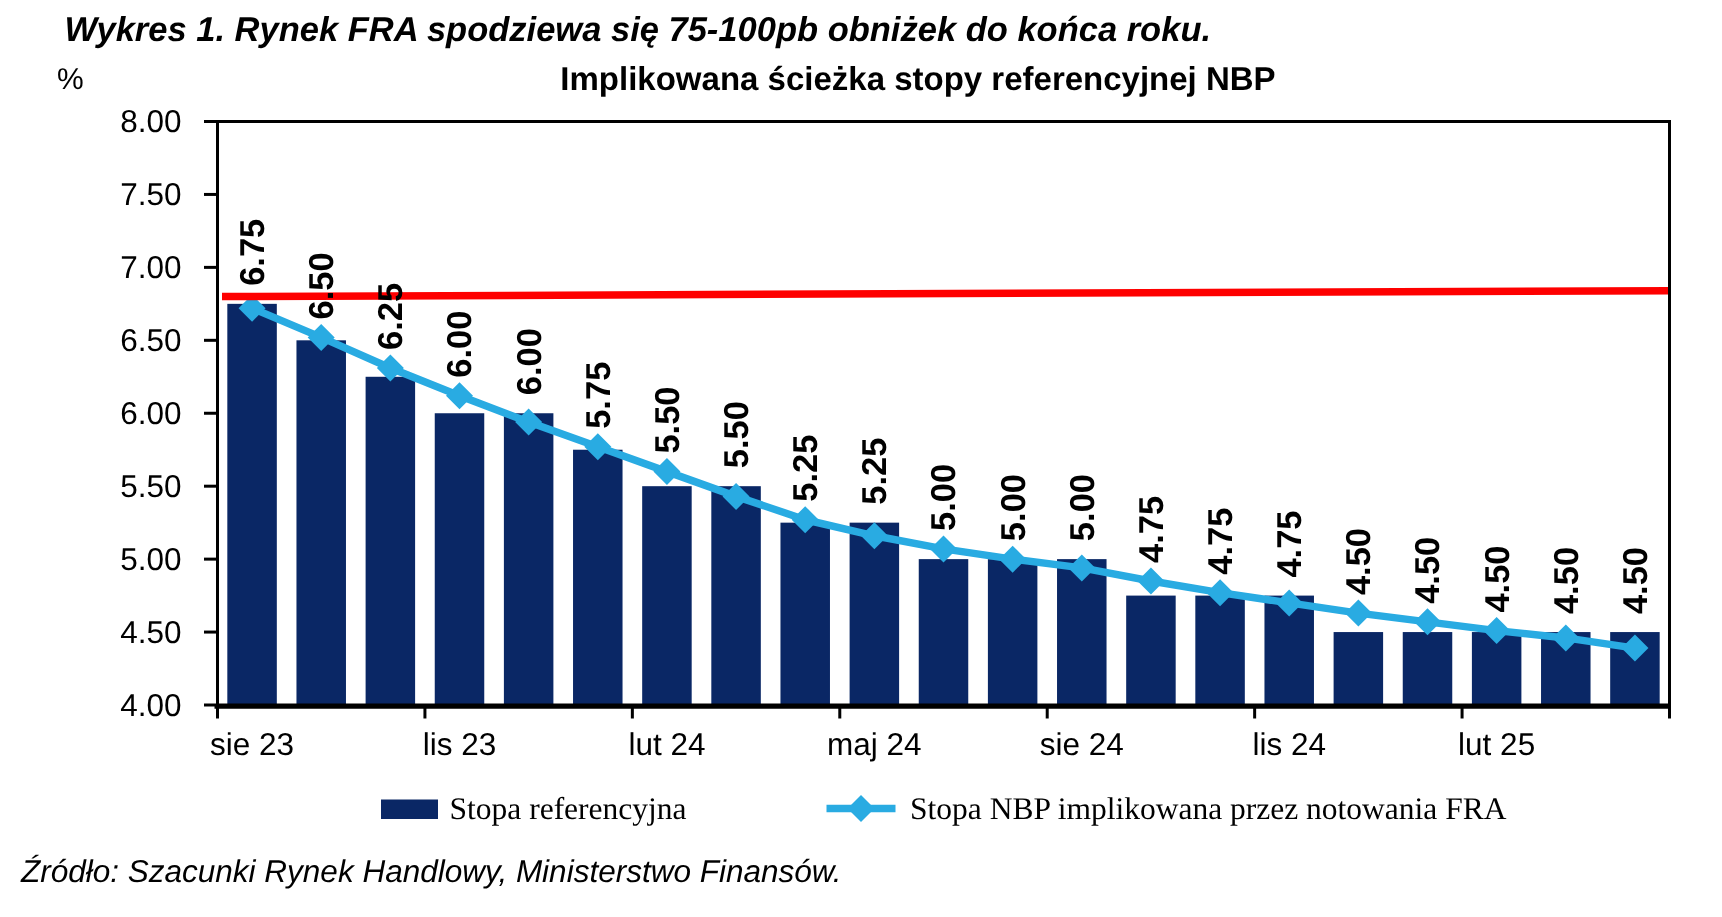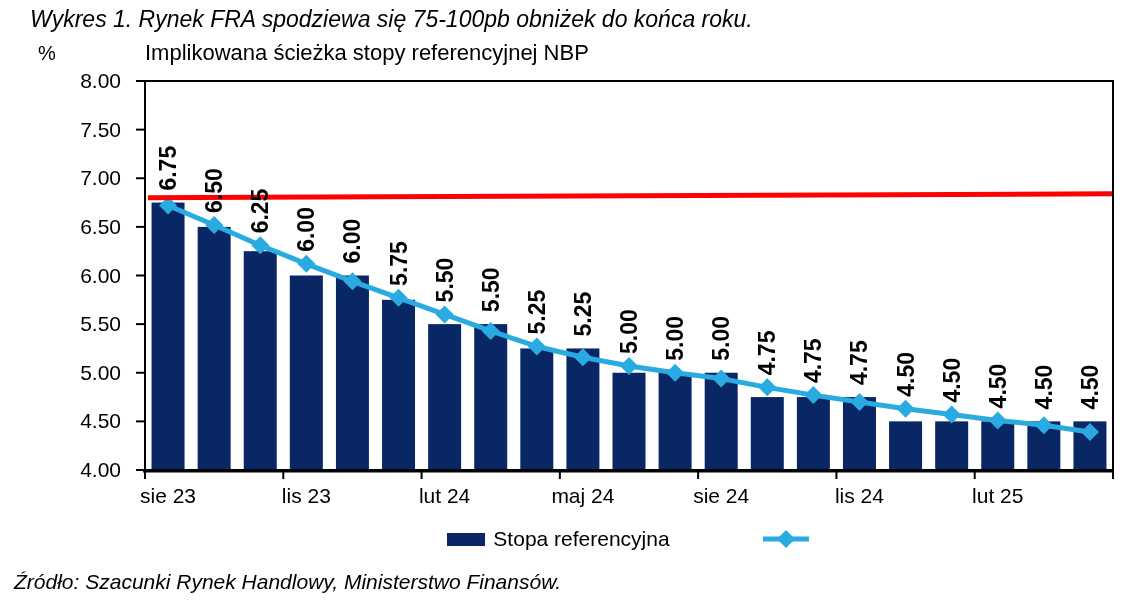--- a/index.html
+++ b/index.html
@@ -1,33 +1,33 @@
 <!DOCTYPE html>
 <html><head>
 <meta charset="utf-8">
 <style>
   html,body{margin:0;padding:0;background:#ffffff;}
   body{
     width:1148px;height:611px;position:relative;overflow:hidden;
     font-family:"Liberation Sans",sans-serif;color:#000;
   }
   .heading{
-    position:absolute;left:30px;top:6px;width:1100px;
-    font-size:23px;font-weight:normal;font-style:italic;
+    position:absolute;left:43px;top:6px;width:1100px;
+    font-size:23px;font-weight:bold;font-style:italic;
   }
   .unit-label{
     position:absolute;left:38px;top:42px;font-size:20px;
   }
   .chart-title{
-    position:absolute;left:145px;top:40px;width:968px;
-    font-size:22px;font-weight:normal;
+    position:absolute;left:128px;top:40px;width:968px;
+    text-align:center;font-size:22px;font-weight:bold;
   }
   .legend{
     position:absolute;left:145px;top:524px;width:968px;height:30px;
-    display:flex;justify-content:center;gap:91px;
+    display:flex;justify-content:center;gap:91px;font-family:Liberation Serif, serif;
   }
   .legend-item{display:flex;align-items:center;gap:8px;font-size:21px;}
   .swatch-bar{width:38px;height:13px;display:inline-block;}
   .source{
     position:absolute;left:14px;top:570px;width:900px;
     font-size:21px;font-style:italic;
   }
   svg text{fill:#000;}
   .ylab,.xlab{font-size:21px;}
   .dlab{font-size:23px;font-weight:bold;}
@@ -147,16 +147,17 @@
 <div class="legend">
   <div class="legend-item">
     <span class="swatch-bar" id="legend-bar-swatch" style="background: rgb(10, 39, 101);"></span>
     <span>Stopa referencyjna</span>
   </div>
   <div class="legend-item">
     <svg id="legend-line-swatch" width="50" height="20" viewBox="0 0 50 20">
         <line x1="2" y1="10" x2="48" y2="10" stroke="#29ABE2" stroke-width="5"></line>
         <polygon points="25,1 34,10 25,19 16,10" fill="#29ABE2"></polygon>
       </svg>
+    <span>Stopa NBP implikowana przez notowania FRA</span>
   </div>
 </div>
 
 <div class="source">Źródło: Szacunki Rynek Handlowy, Ministerstwo Finansów.</div>
 
 </body></html>

